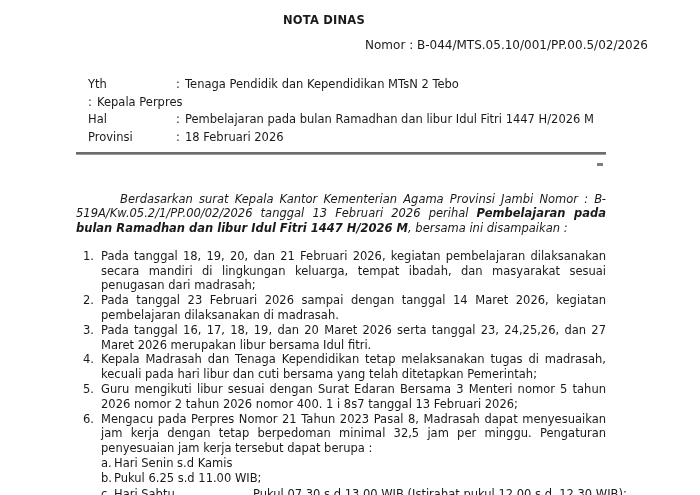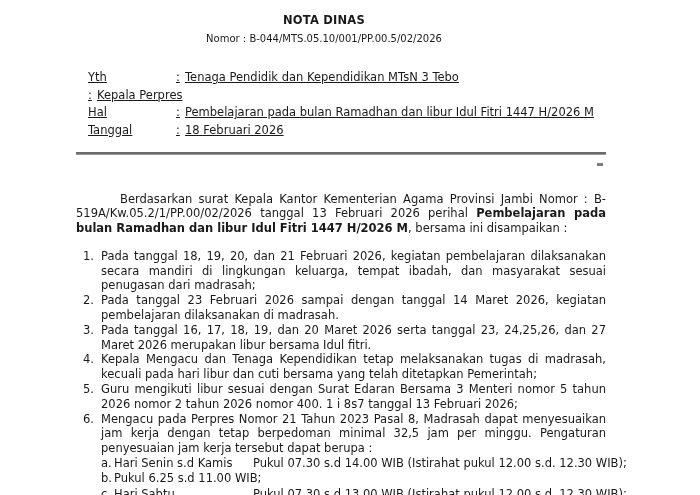--- a/index.html
+++ b/index.html
@@ -26,34 +26,34 @@
     text-align: center;
     padding-top: 12px;
   }
   .doc-title {
     font-size: 11.5px;
     font-weight: bold;
     letter-spacing: 0.2px;
     line-height: 16px;
   }
   .doc-number {
-    font-size: 10px;
+    font-size: 12px;
     line-height: 17px;
-    margin-top: 2px;
+    margin-top: 9px;
+    text-align: right;
   }
   .meta {
     margin: 22px 0 0 88px;
     width: 512px;
     font-size: 11.5px;
     line-height: 17.5px;
   }
   .meta-row {
     display: flex;
     white-space: nowrap;
-    text-decoration: underline;
   }
   .meta-label {
     width: 88px;
     flex: 0 0 88px;
   }
   .meta-sep {
     width: 9px;
     flex: 0 0 9px;
   }
   .meta-value {
@@ -81,20 +81,21 @@
     left: 76px;
     top: 180px;
     width: 530px;
     font-size: 11.5px;
     line-height: 14.8px;
   }
   .intro {
     text-align: justify;
     text-justify: inter-word;
     text-indent: 44px;
+    font-style: italic;
   }
   .intro b { font-weight: bold; }
   .list {
     margin-top: 13px;
   }
   .li {
     display: flex;
     align-items: flex-start;
     margin-bottom: 0px;
   }
@@ -136,33 +137,33 @@
 
   <div class="title-block">
     <div class="doc-title">NOTA DINAS</div>
     <div class="doc-number">Nomor : B-044/MTS.05.10/001/PP.00.5/02/2026</div>
   </div>
 
   <div class="meta">
     <div class="meta-row">
       <span class="meta-label">Yth</span>
       <span class="meta-sep">:</span>
-      <span class="meta-value">Tenaga Pendidik dan Kependidikan MTsN 3 Tebo</span>
+      <span class="meta-value">Tenaga Pendidik dan Kependidikan MTsN 2 Tebo</span>
     </div>
     <div class="meta-row">
       <span class="meta-sep">:</span>
       <span class="meta-value">Kepala Perpres</span>
     </div>
     <div class="meta-row">
       <span class="meta-label">Hal</span>
       <span class="meta-sep">:</span>
       <span class="meta-value">Pembelajaran pada bulan Ramadhan dan libur Idul Fitri 1447 H/2026 M</span>
     </div>
     <div class="meta-row">
-      <span class="meta-label">Tanggal</span>
+      <span class="meta-label">Provinsi</span>
       <span class="meta-sep">:</span>
       <span class="meta-value">18 Februari 2026</span>
     </div>
   </div>
 
   <div class="rule"></div>
   <div class="speck"></div>
 
   <div class="body-area">
 
@@ -180,40 +181,39 @@
         <span class="li-text">Pada tanggal 23 Februari 2026 sampai dengan tanggal 14 Maret 2026, kegiatan pembelajaran dilaksanakan di madrasah.</span>
       </div>
 
       <div class="li">
         <span class="li-num">3.</span>
         <span class="li-text">Pada tanggal 16, 17, 18, 19, dan 20 Maret 2026 serta tanggal 23, 24,25,26, dan 27 Maret 2026 merupakan libur bersama Idul fitri.</span>
       </div>
 
       <div class="li">
         <span class="li-num">4.</span>
-        <span class="li-text">Kepala Mengacu dan Tenaga Kependidikan tetap melaksanakan tugas di madrasah, kecuali pada hari libur dan cuti bersama yang telah ditetapkan Pemerintah;</span>
+        <span class="li-text">Kepala Madrasah dan Tenaga Kependidikan tetap melaksanakan tugas di madrasah, kecuali pada hari libur dan cuti bersama yang telah ditetapkan Pemerintah;</span>
       </div>
 
       <div class="li">
         <span class="li-num">5.</span>
         <span class="li-text">Guru mengikuti libur sesuai dengan Surat Edaran Bersama 3 Menteri nomor 5 tahun 2026 nomor 2 tahun 2026 nomor 400. 1 i 8s7 tanggal 13 Februari 2026;</span>
       </div>
 
       <div class="li">
         <span class="li-num">6.</span>
         <span class="li-text">Mengacu pada Perpres Nomor 21 Tahun 2023 Pasal 8, Madrasah dapat menyesuaikan jam kerja dengan tetap berpedoman minimal 32,5 jam per minggu. Pengaturan penyesuaian jam kerja tersebut dapat berupa :</span>
       </div>
 
     </div>
 
     <div class="sublist">
       <div class="sub-row">
         <span class="sub-mark">a.</span>
         <span class="sub-day">Hari Senin s.d Kamis</span>
-        <span class="sub-time">Pukul 07.30 s.d 14.00 WIB (Istirahat pukul 12.00 s.d. 12.30 WIB);</span>
       </div>
       <div class="sub-row">
         <span class="sub-mark">b.</span>
         <span class="sub-time">Pukul 6.25 s.d 11.00 WIB;</span>
       </div>
       <div class="sub-row">
         <span class="sub-mark">c.</span>
         <span class="sub-day">Hari Sabtu</span>
         <span class="sub-time">Pukul 07.30 s.d 13.00 WIB (Istirahat pukul 12.00 s.d. 12.30 WIB);</span>
       </div>

